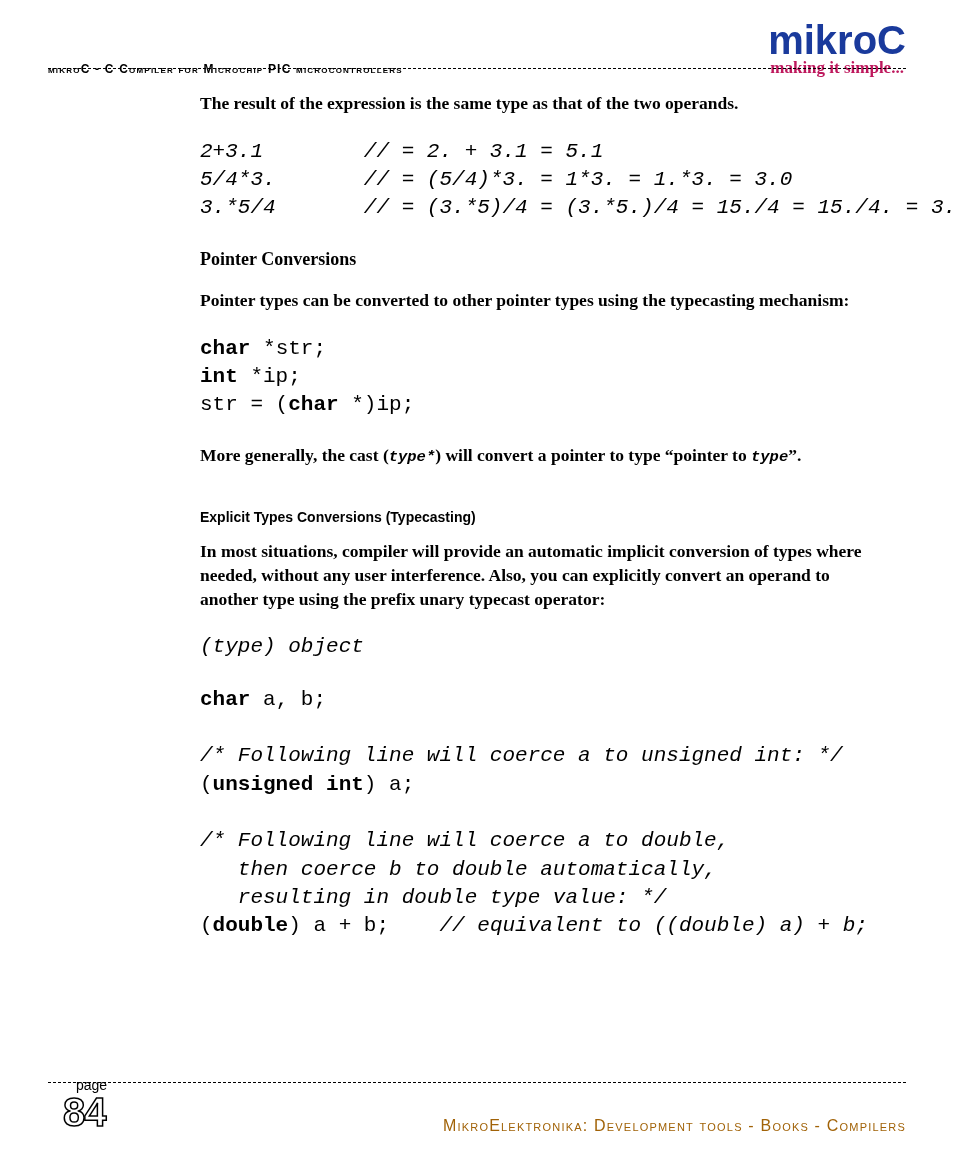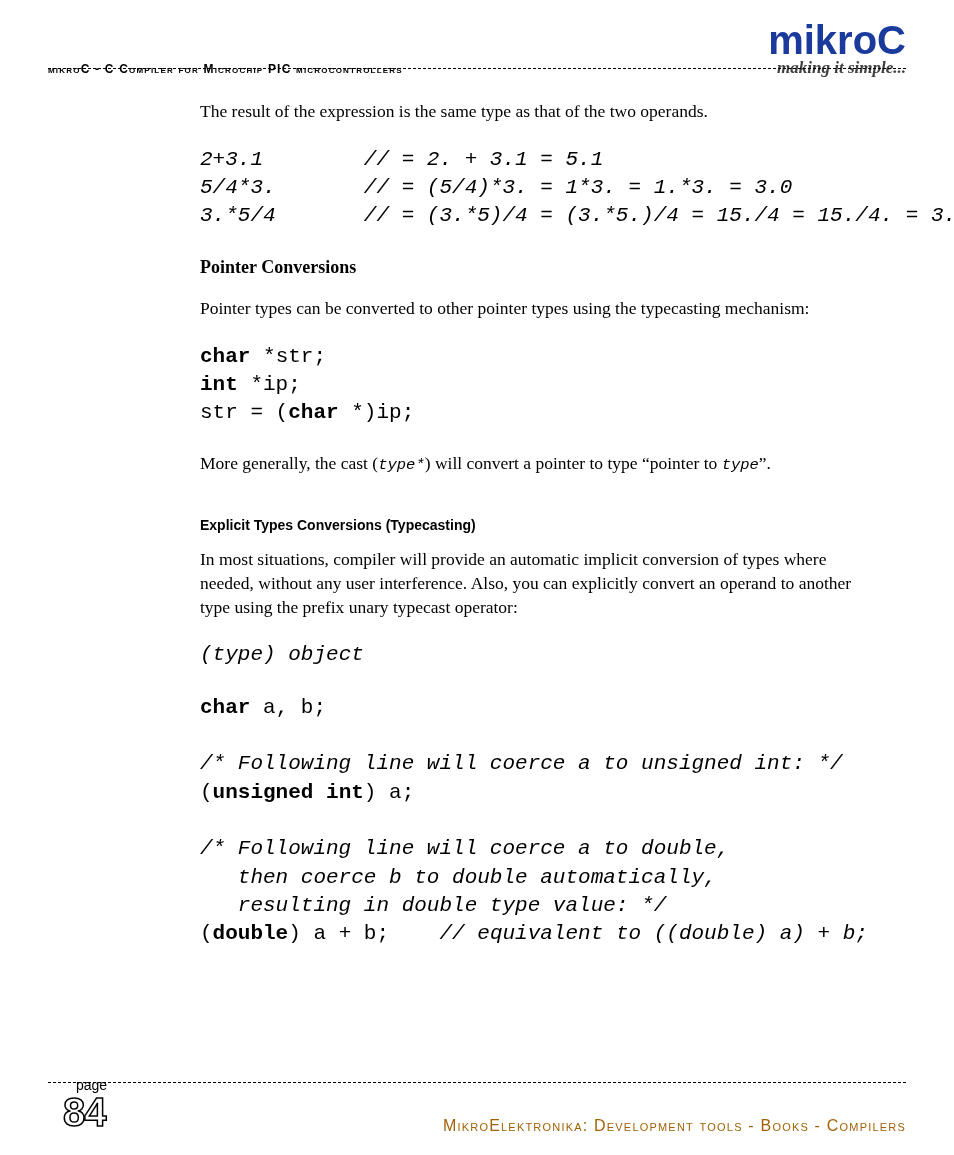--- a/index.html
+++ b/index.html
@@ -36,45 +36,46 @@
   }
   .brand {
     font-family: 'Impact', 'Arial Black', sans-serif;
     font-size: 40px;
     font-weight: 900;
     color: #1a3a9c;
     letter-spacing: 0px;
     line-height: 1;
   }
   .tagline {
-    font-style: italic;
     font-family: 'Brush Script MT', cursive, serif;
     font-size: 17px;
     font-weight: bold;
-    color: #404040;
+    color: #be185d;
     margin-top: -2px;
+    text-align: center;
   }
   .dashed-top {
     position: absolute;
     top: 68px;
     left: 48px;
     right: 48px;
     border-top: 1.5px dashed #000;
   }
   .content {
     position: absolute;
     top: 88px;
     left: 200px;
     right: 90px;
     font-size: 17.5px;
     line-height: 1.35;
     color: #000;
   }
   .para {
-    margin: 12px 0 22px 0;
+    margin: 4px 0 22px 0;
+    font-weight: bold;
   }
   .code {
     font-family: 'Courier New', monospace;
     font-size: 21px;
     white-space: pre;
     line-height: 1.35;
     margin: 0 0 24px 0;
   }
   .code-italic {
     font-style: italic;

